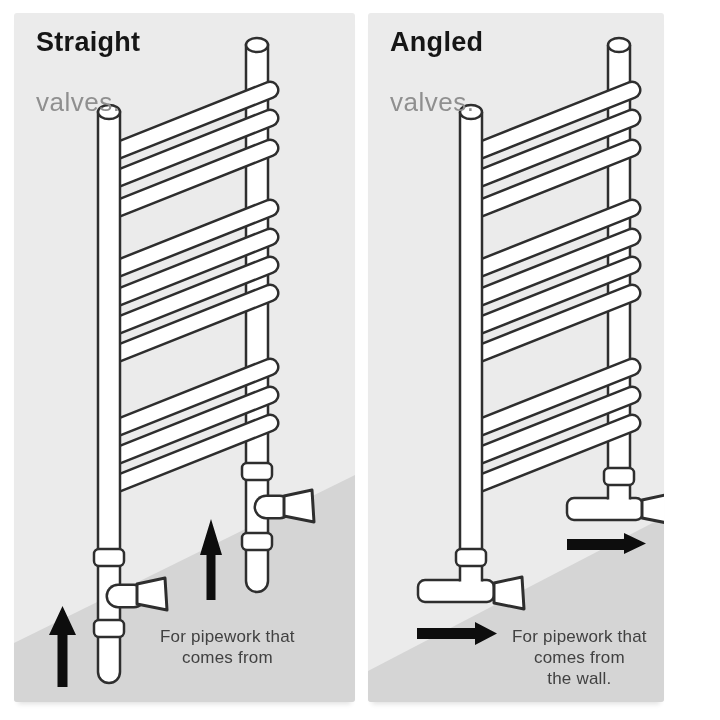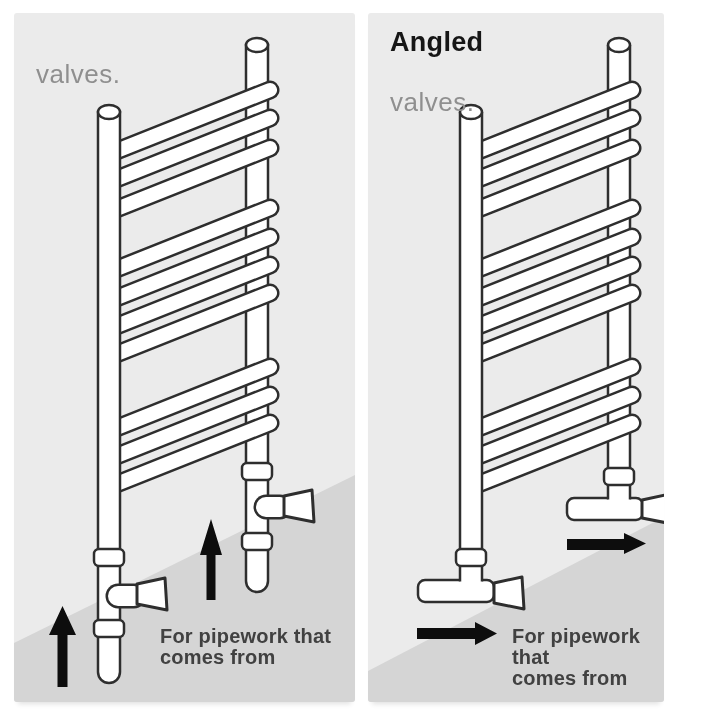--- a/index.html
+++ b/index.html
@@ -26,22 +26,22 @@
   .heading .title{
     font-size:27px;font-weight:bold;color:var(--heading,#161616);
   }
   .heading .subtitle{
     font-size:26px;font-weight:normal;color:var(--subheading,#8f8f8f);
     letter-spacing:.5px;
     margin-top:32px;
   }
   .caption{
     position:absolute;top:613px;z-index:3;
-    font-size:20px;font-weight:bold;line-height:21px;
-    color:var(--body_text,#414141);letter-spacing:.2px;
+    font-size:17px;font-weight:normal;line-height:21px;
+    color:var(--body_text,#414141);letter-spacing:.2px;text-align:center;
   }
   #panel-straight .caption{left:146px;}
   #panel-angled .caption{left:144px;}
   .caption span{display:block;}
   
   .shape{fill:var(--fill,#ffffff);stroke:var(--outline,#2e2e2e);stroke-width:2.5;}
   .fillonly{fill:var(--fill,#ffffff);}
   .lineonly{fill:none;stroke:var(--outline,#2e2e2e);stroke-width:2.5;}
   .knob{fill:var(--fill,#ffffff);stroke:var(--outline,#2e2e2e);stroke-width:3;stroke-linejoin:round;}
   .stub-dark{stroke:var(--outline,#2e2e2e);stroke-width:25;stroke-linecap:round;}
@@ -49,20 +49,21 @@
   .rung-dark{stroke:var(--outline,#2e2e2e);stroke-width:19;stroke-linecap:round;}
   .rung-white{stroke:var(--fill,#ffffff);stroke-width:14;stroke-linecap:round;}
   .floor{fill:var(--floor,#d5d5d5);}
   .arrow{fill:var(--arrow,#0d0d0d);}
 </style>
 </head>
 <body style="background: rgb(255, 255, 255);">
 
 <div class="panel" id="panel-straight">
   <div class="heading">
+    <div class="title">Straight</div>
     <div class="subtitle">valves.</div>
   </div>
 
   <svg width="341" height="689" viewBox="0 0 341 689">
     <polygon class="floor" points="0,630 341,462 341,689 0,689"></polygon>
 
     <g>
       <path class="shape" d="M232 32 L232 568 A11 11 0 0 0 254 568 L254 32 Z"></path>
       <ellipse class="shape" cx="243" cy="32" rx="11" ry="7"></ellipse>
     </g>
@@ -178,14 +179,15 @@
       <polygon class="knob" points="266,487 294,481 296,511 266,505"></polygon>
     </g>
 
     <polygon class="arrow" points="49,615 107,615 107,609 129,620.5 107,632 107,626 49,626"></polygon>
     <polygon class="arrow" points="199,526 256,526 256,520 278,530.5 256,541 256,537 199,537"></polygon>
   </svg>
 
   <div class="caption">
     <span>For pipework that</span>
     <span>comes from</span>
+    <span>the wall.</span>
   </div>
 </div>
 
 </body></html>

